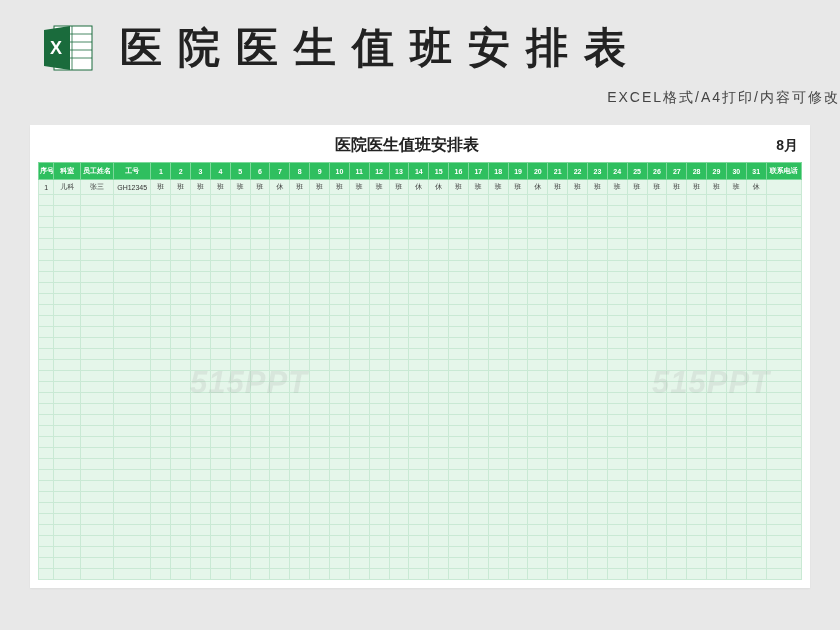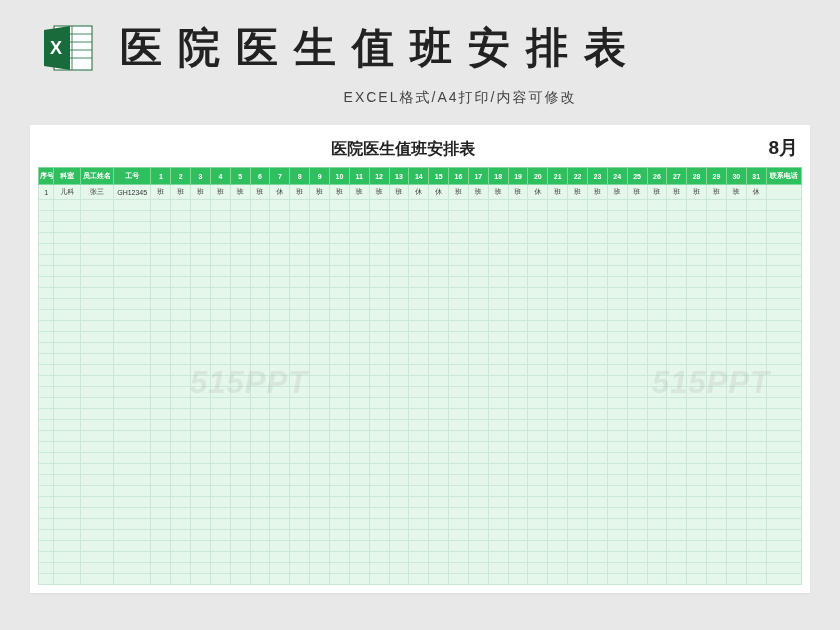--- a/index.html
+++ b/index.html
@@ -22,21 +22,21 @@
     margin-right: 24px;
     flex-shrink: 0;
   }
   .main-title {
     font-size: 42px;
     font-weight: 900;
     letter-spacing: 16px;
     color: #222;
   }
   .subtitle-row {
-    text-align: center;
+    text-align: right;
     padding-top: 4px;
     padding-left: 80px;
   }
   .subtitle {
     font-size: 14px;
     color: #444;
     letter-spacing: 2px;
   }
   .sheet-wrapper {
     margin: 18px 30px 0 30px;
@@ -51,21 +51,21 @@
     margin-bottom: 6px;
   }
   .sheet-title {
     flex: 1;
     text-align: center;
     font-size: 16px;
     font-weight: 700;
     color: #222;
   }
   .sheet-month {
-    font-size: 19px;
+    font-size: 14px;
     font-weight: 600;
     color: #222;
     padding-right: 4px;
   }
   table.schedule {
     width: 100%;
     border-collapse: collapse;
     table-layout: fixed;
     background: #e5f6ea;
   }

